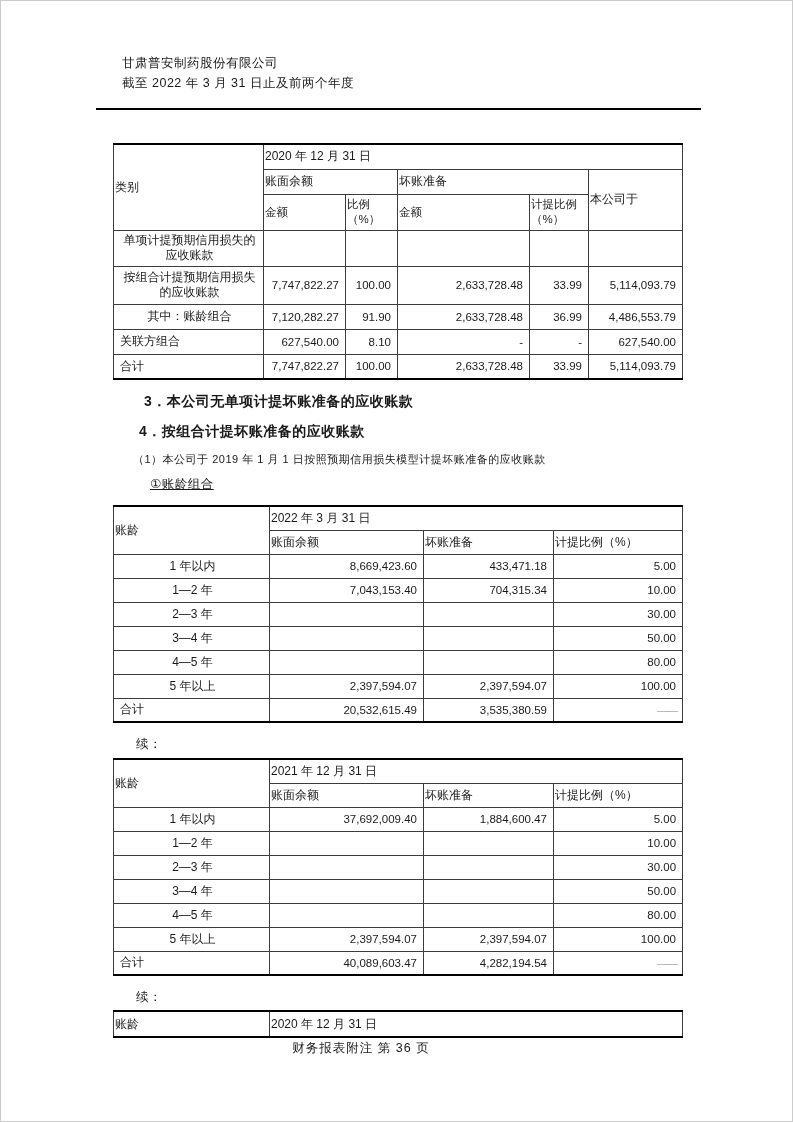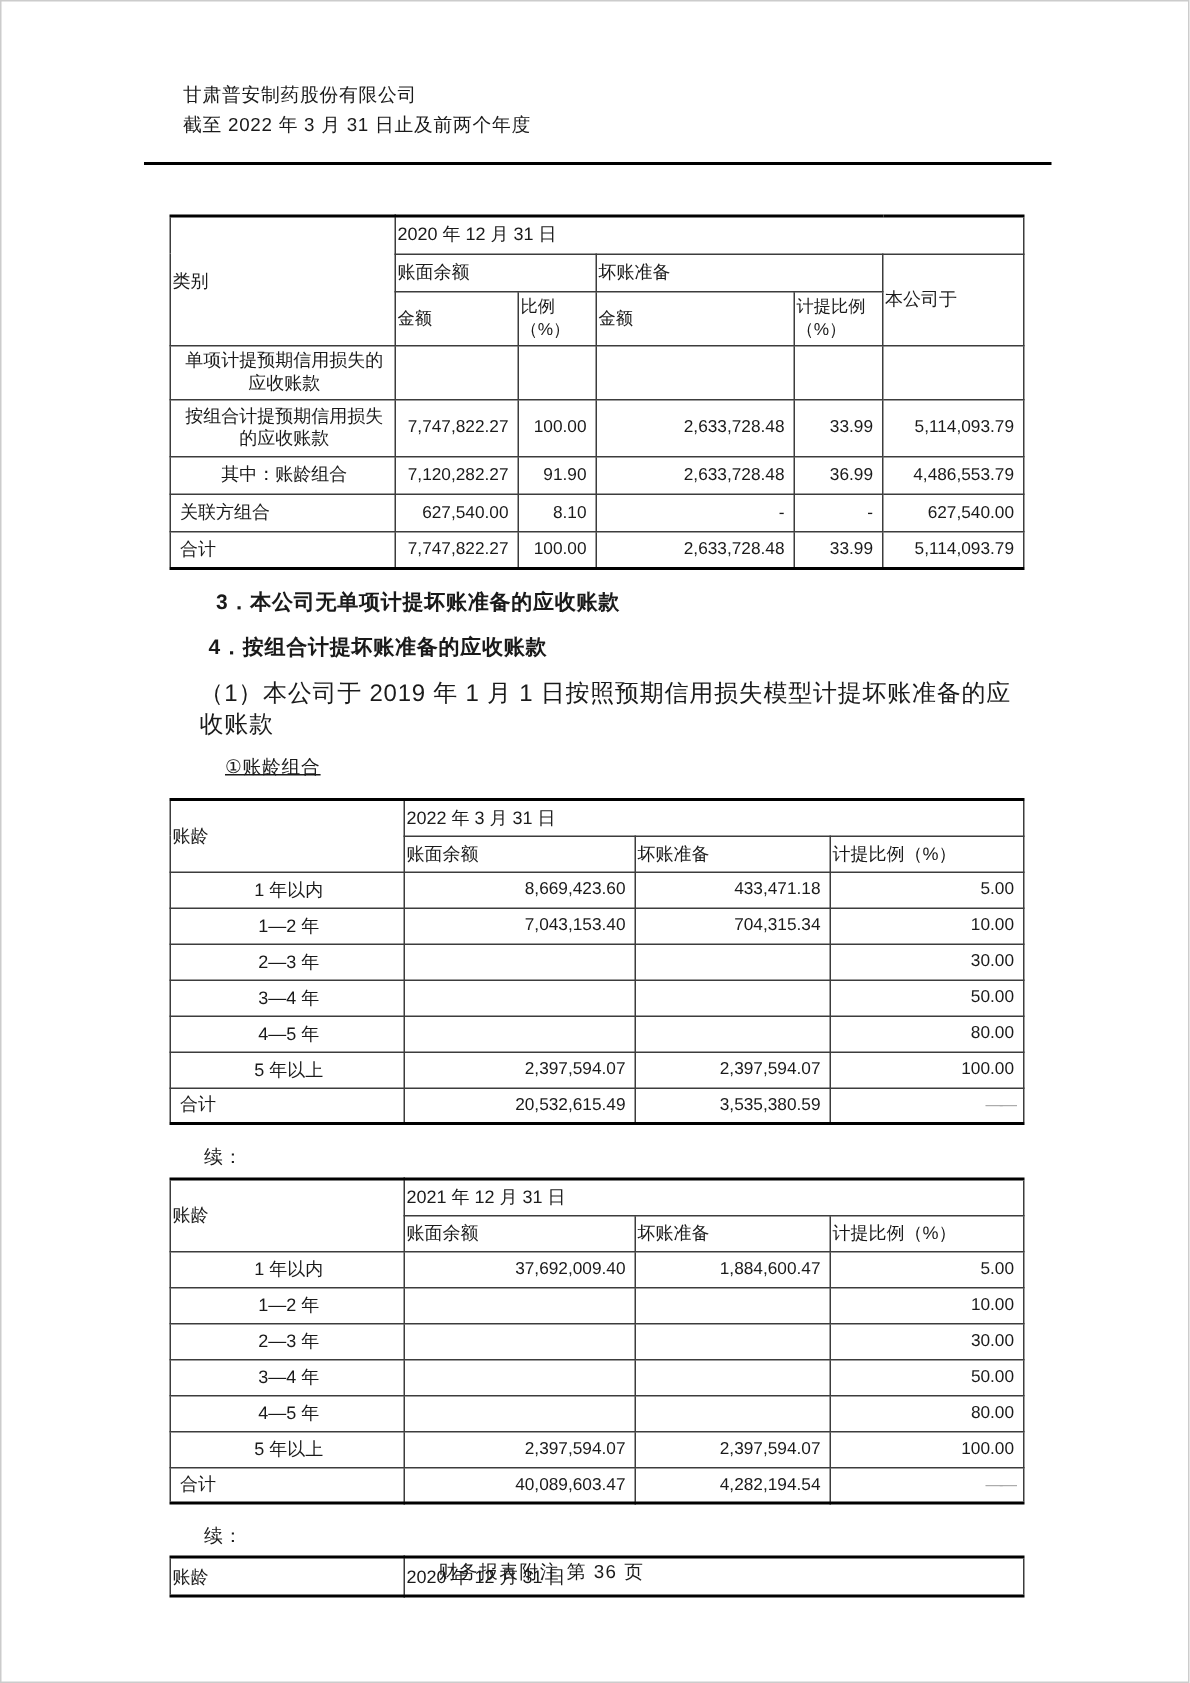--- a/index.html
+++ b/index.html
@@ -25,21 +25,21 @@
 
   .t1 { margin-top:33px; }
   .t1 .hrow1 td { height:25px; }
   .t1 .hrow3 td { height:36px; font-size:11.5px; }
   .t1 .r2 td { height:38px; }
   .t1 .r1 td { height:36px; }
   .t1 .rs td { height:25px; }
 
   .h-bold { font-weight:bold; font-size:14px; margin:13px 0 0 31px; letter-spacing:0.5px; }
   .h4m { margin-top:12px;margin-left:26px; }
-  .para { font-size:16px; margin:11px 0 0 20px; letter-spacing:0.5px; }
+  .para { font-size:11px; margin:11px 0 0 20px; letter-spacing:0.5px; }
   .sub  { font-size:12.5px; margin:9px 0 0 37px; letter-spacing:0.5px;text-decoration:underline; }
   .cont { font-size:12.5px; margin:13px 0 0 23px; letter-spacing:0.5px; }
 
   .aging { margin-top:12px; }
   .aging td { height:24px; }
   .aging .hrow td { height:24px; }
   .t4 { margin-top:4px; }
   .t4 td { height:26px; }
 
   .footer { position:absolute; top:1039px; left:0; width:720px; text-align:center;

